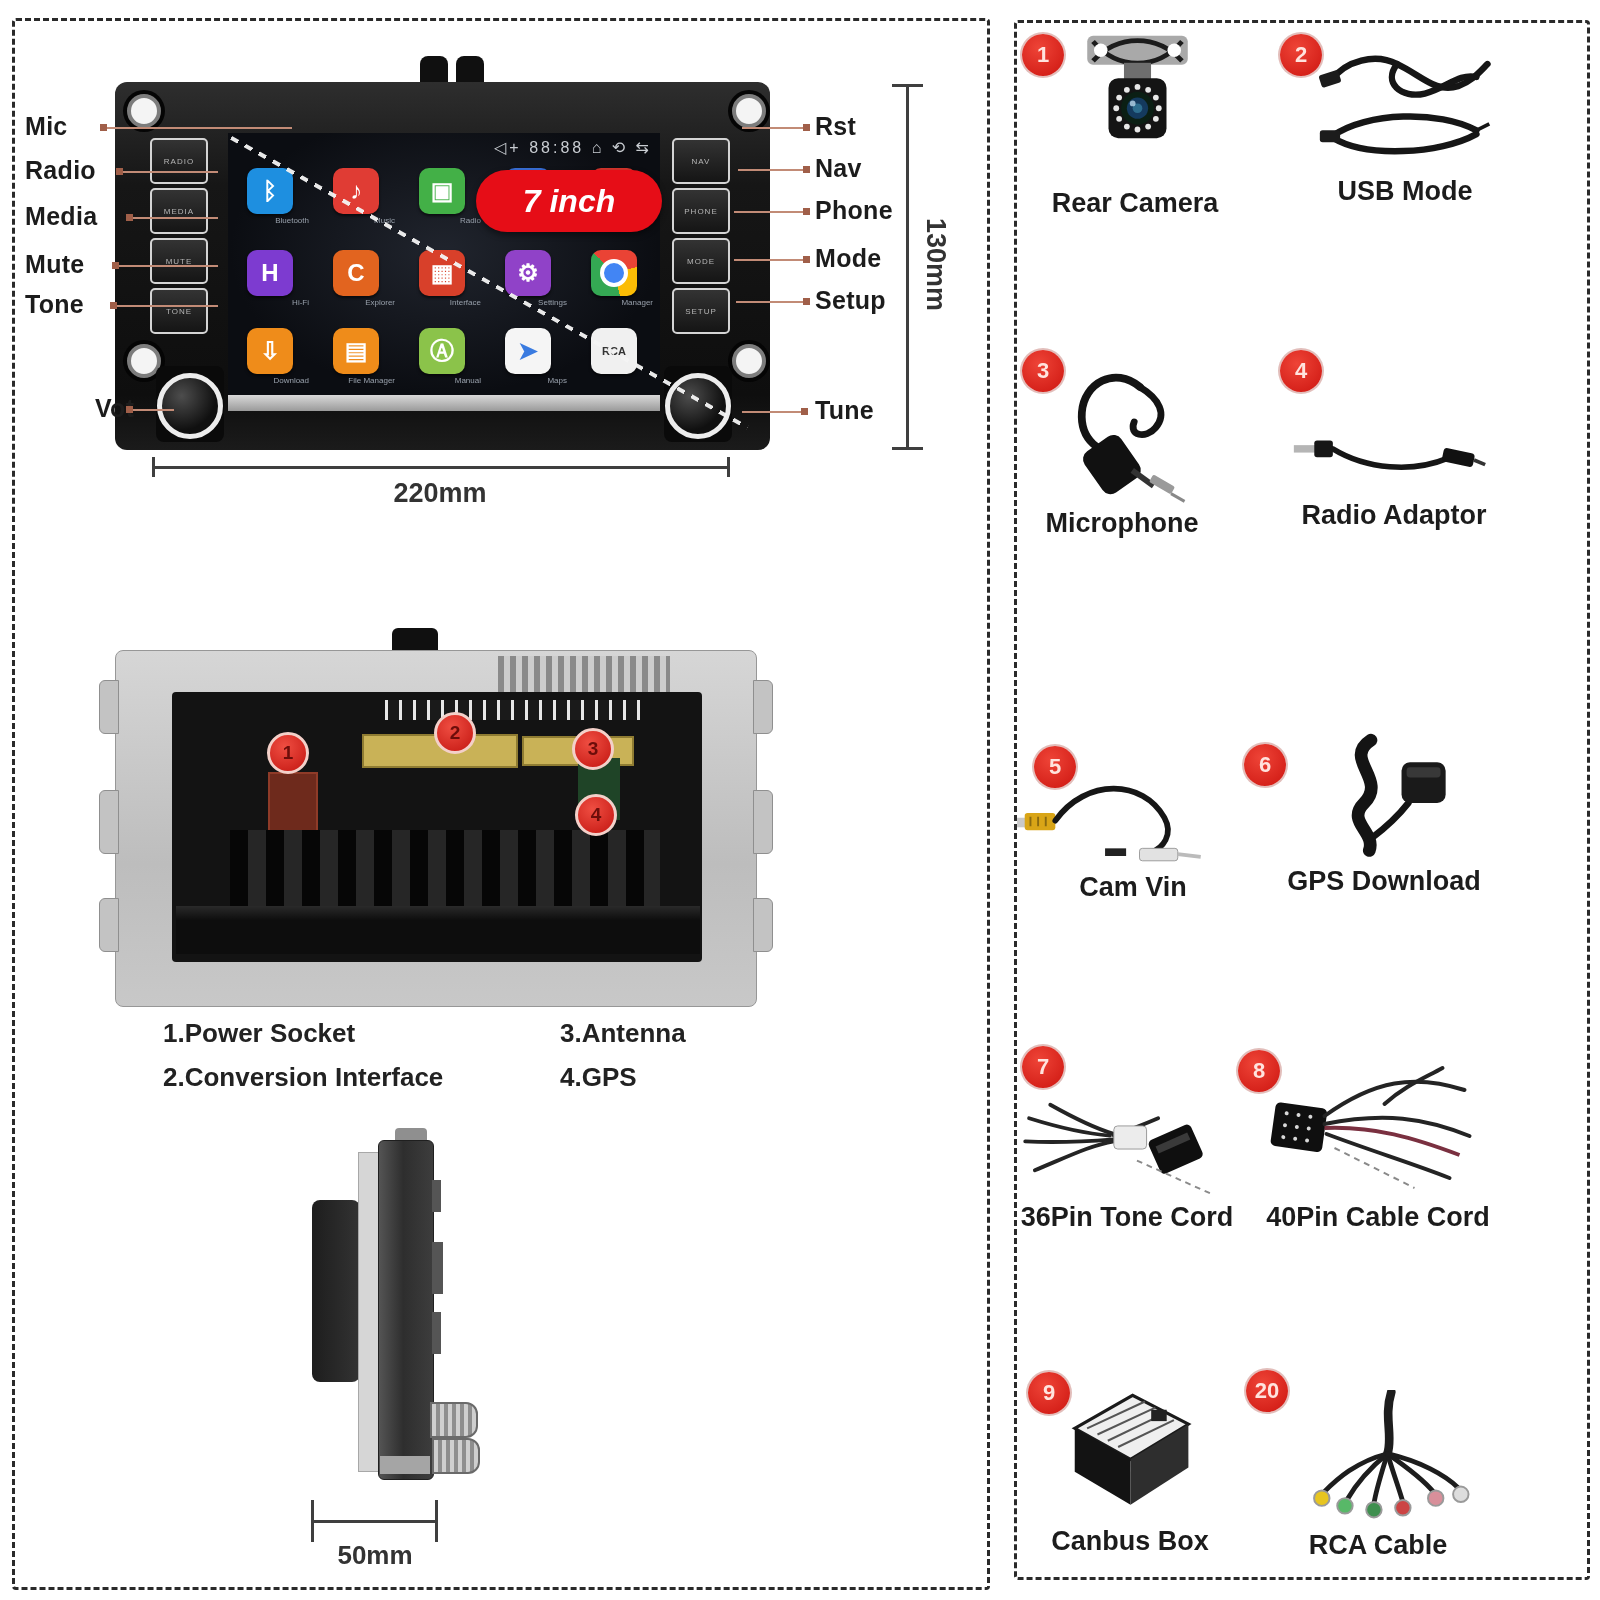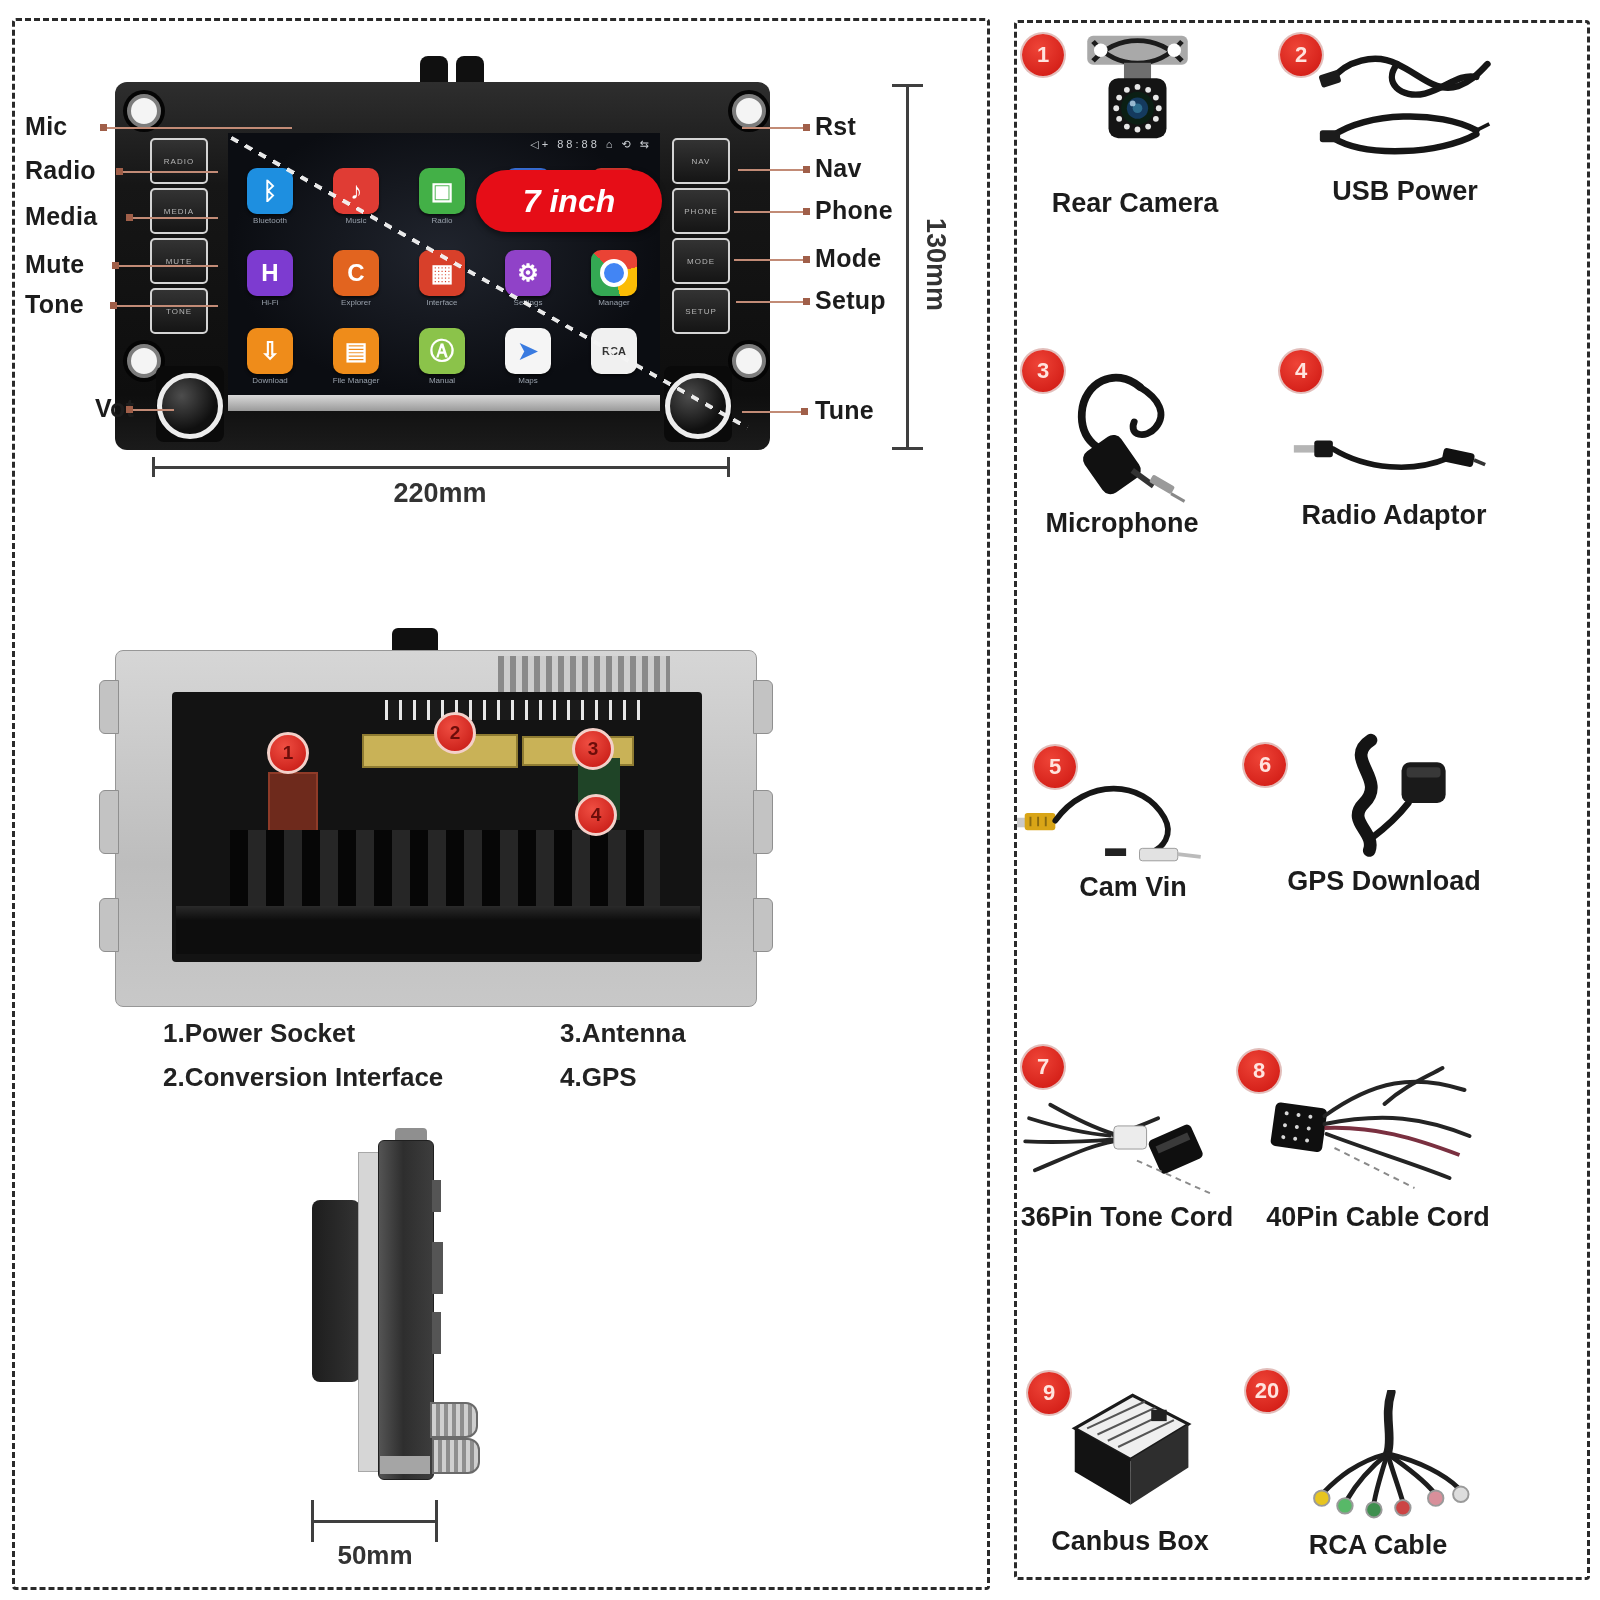--- a/index.html
+++ b/index.html
@@ -17,24 +17,24 @@
   .dimln{position:absolute;background:#3f3f3f}
   .dimtx{position:absolute;font-size:27px;font-weight:600;color:#333;text-align:center}
   .dimv{writing-mode:vertical-rl;text-orientation:mixed}
   
   .unit{position:absolute;left:115px;top:82px;width:655px;height:368px;border-radius:12px;
         background:linear-gradient(180deg,#2e2e2e,#161616 28%,#0e0e0e 85%,#1b1b1b)}
   .tab{position:absolute;width:28px;height:30px;background:#101010;border-radius:8px 8px 0 0}
   .screw{position:absolute;width:26px;height:26px;border-radius:50%;background:#f4f4f4;border:4px solid #7c7c7c;box-shadow:0 0 0 4px #050505}
   .screen{position:absolute;left:228px;top:133px;width:432px;height:262px;background:radial-gradient(ellipse at 50% 45%,#20242d 0%,#0b0d12 70%);overflow:visible}
   .sstrip{position:absolute;left:228px;top:395px;width:432px;height:16px;background:linear-gradient(180deg,#d9d9d9,#9a9a9a)}
-  .status{position:absolute;left:430px;top:138px;width:222px;text-align:right;font-size:11px;color:#c9cdd2;letter-spacing:3px}
+  .status{position:absolute;left:430px;top:138px;width:222px;text-align:right;font-size:16px;color:#c9cdd2;letter-spacing:3px}
   .app{position:absolute;width:46px;height:46px;border-radius:10px;display:flex;align-items:center;justify-content:center;
        color:#fff;font-size:24px;font-weight:bold;box-shadow:0 2px 3px rgba(0,0,0,.6)}
-  .applbl{position:absolute;width:78px;text-align:center;font-size:8px;color:#98a0ab}
+  .applbl{position:absolute;width:78px;text-align:right;font-size:8px;color:#98a0ab}
   .app.chrome{background:conic-gradient(from -45deg,#ea4335 0 120deg,#fbbc05 0 210deg,#34a853 0 360deg)}
   .app.chrome::after{content:"";width:20px;height:20px;border-radius:50%;background:#4285f4;border:4px solid #fff}
   .rca-glyph{font-size:11px;font-weight:bold;letter-spacing:0}
   .pill{position:absolute;left:476px;top:170px;width:186px;height:62px;border-radius:32px;background:#e60d17;
         display:flex;align-items:center;justify-content:center;color:#fff;font-size:32px;font-weight:bold;font-style:italic;z-index:6;
         box-shadow:0 3px 6px rgba(0,0,0,.45)}
   .diag{position:absolute;left:232px;top:136px;width:592px;height:4px;transform:rotate(29.3deg);transform-origin:0 0;z-index:5;
         background:repeating-linear-gradient(90deg,#f4f4f4 0 8px,transparent 8px 16px);opacity:.95}
   .btn{position:absolute;width:54px;height:42px;background:linear-gradient(180deg,#333,#151515);
        border:2px solid #d4d4d4;border-radius:5px;color:#b5b5b5;font-size:8px;letter-spacing:1px;
@@ -300,21 +300,21 @@
       <path d="M14,38 C30,16 62,8 86,20 C112,32 128,52 152,44 C168,38 176,28 184,20"></path>
       <path d="M86,20 C70,40 90,58 116,52 C140,46 152,30 172,34"></path>
       <path d="M16,98 C52,72 132,70 172,92"></path>
       <path d="M16,100 C52,122 132,118 172,96"></path>
     </g>
     <rect x="2" y="29" width="22" height="14" rx="3" fill="#1c1c1c" transform="rotate(-18 13 36)"></rect>
     <rect x="2" y="92" width="22" height="13" rx="3" fill="#1c1c1c"></rect>
     <path d="M172,92 l14,-7" stroke="#161616" stroke-width="4"></path>
   </svg>
 </div>
-<div class="acclbl" style="left:1265px;top:176px">USB Power</div>
+<div class="acclbl" style="left:1265px;top:176px">USB Mode</div>
 
 <div class="badge" style="left:1022px;top:350px">3</div>
 <div class="accimg" style="left:1052px;top:358px">
   <svg width="145" height="155" viewBox="0 0 140 160">
     <path d="M86,30 C60,8 28,26 26,56 C24,84 46,102 64,94" stroke="#141414" stroke-width="8" fill="none" stroke-linecap="round"></path>
     <path d="M86,30 C106,42 114,58 102,72 C92,84 74,80 80,66" stroke="#141414" stroke-width="7" fill="none" stroke-linecap="round"></path>
     <rect x="34" y="84" width="46" height="52" rx="10" fill="#111" transform="rotate(-35 57 110)"></rect>
     <path d="M78,116 L100,132" stroke="#333" stroke-width="6"></path>
     <rect x="96" y="126" width="26" height="9" rx="2" fill="#9a9a9a" transform="rotate(30 109 130)"></rect>
     <path d="M118,140 l14,8" stroke="#888" stroke-width="3"></path>

